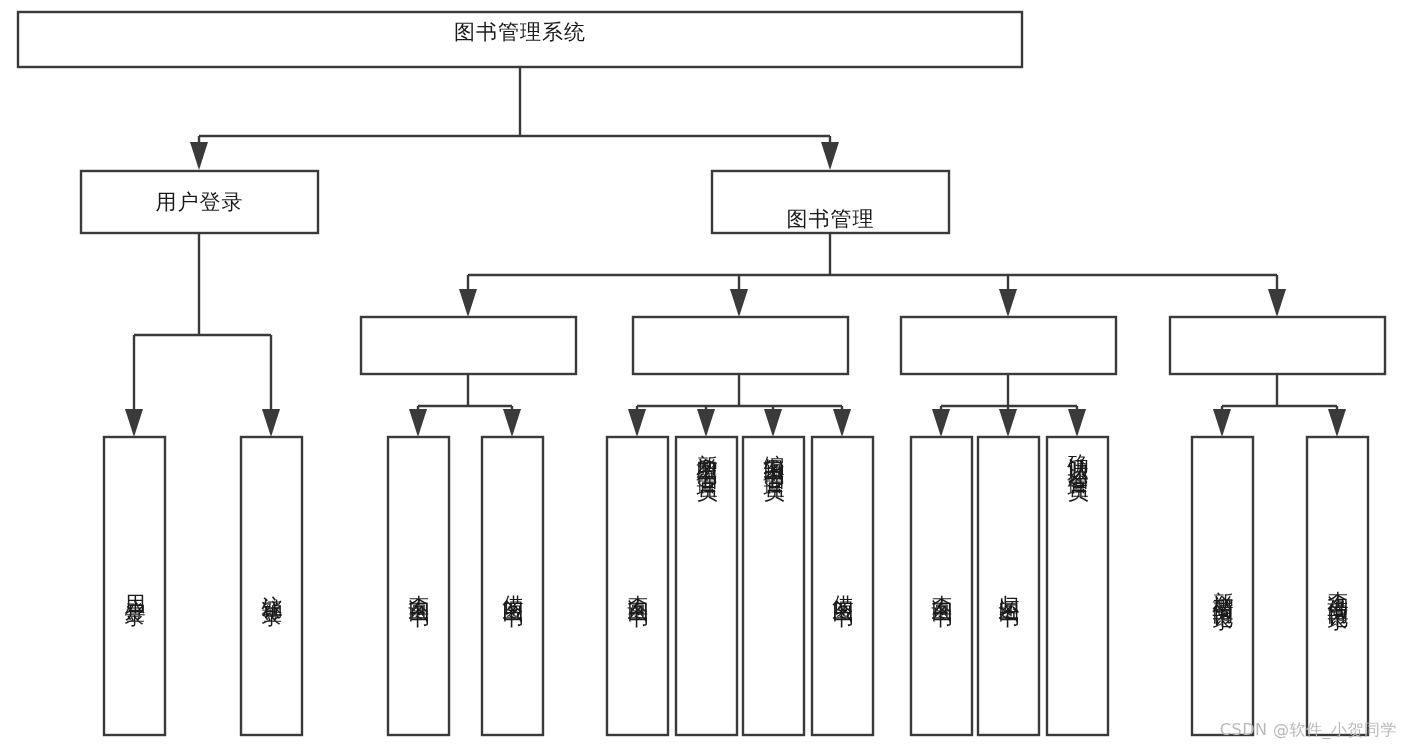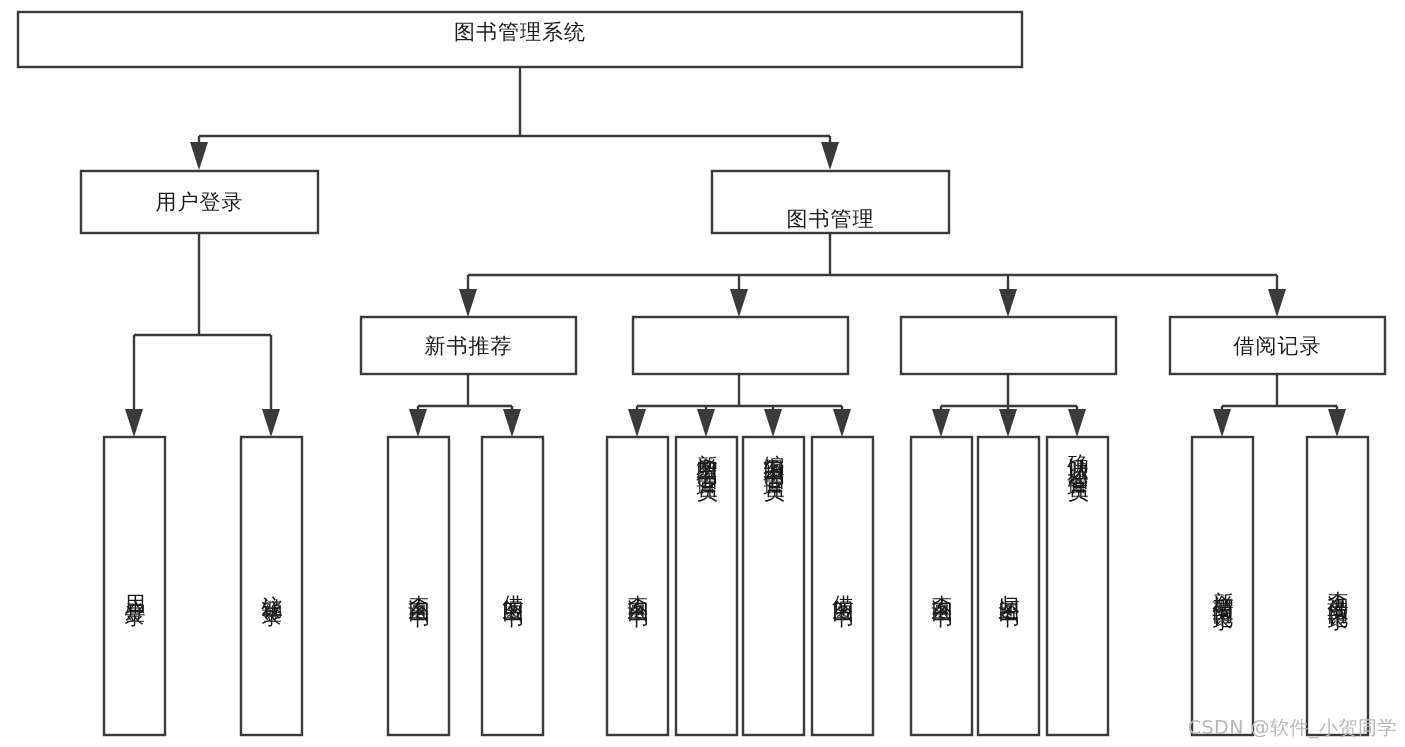--- a/index.html
+++ b/index.html
@@ -69,21 +69,21 @@
     font-size: 21px;
     color: #1a1a1a;
     white-space: nowrap;
     letter-spacing: 1px;
   }
   #watermark {
     position: absolute;
     right: 8px;
     bottom: 6px;
     font-family: "DejaVu Sans", "Liberation Sans", sans-serif;
-    font-size: 19px;
+    font-size: 16px;
     color: #b9b9b9;
     letter-spacing: 0.5px;
     white-space: nowrap;
     pointer-events: none;
   }
 </style>
 </head>
 <body>
 
 <div id="diagram-root">
@@ -186,26 +186,20 @@
     <span class="hlabel-text">图书管理系统</span>
   </div>
 
   <div class="hlabel-wrap" style="left:81px; top:171px; width:237px; height:62px;">
     <span class="hlabel-text">用户登录</span>
   </div>
   <div class="hlabel-wrap" style="left:712px; top:171px; width:237px; height:53px;margin-top:21px;">
     <span class="hlabel-text">图书管理</span>
   </div>
 
-  <div class="hlabel-wrap" style="left:361px; top:317px; width:215px; height:57px;">
-    <span class="hlabel-text">新书推荐</span>
-  </div>
-  <div class="hlabel-wrap" style="left:1170px; top:317px; width:215px; height:57px;">
-    <span class="hlabel-text">借阅记录</span>
-  </div>
 
   <div class="vlabel-wrap" style="left:104px; top:437px; width:61px; height:298px;">
     <span class="vlabel-text">用户登录</span>
   </div>
   <div class="vlabel-wrap" style="left:241px; top:437px; width:61px; height:298px;">
     <span class="vlabel-text">注销登录</span>
   </div>
 
   <div class="vlabel-wrap" style="left:388px; top:437px; width:61px; height:298px;">
     <span class="vlabel-text">查询图书</span>

